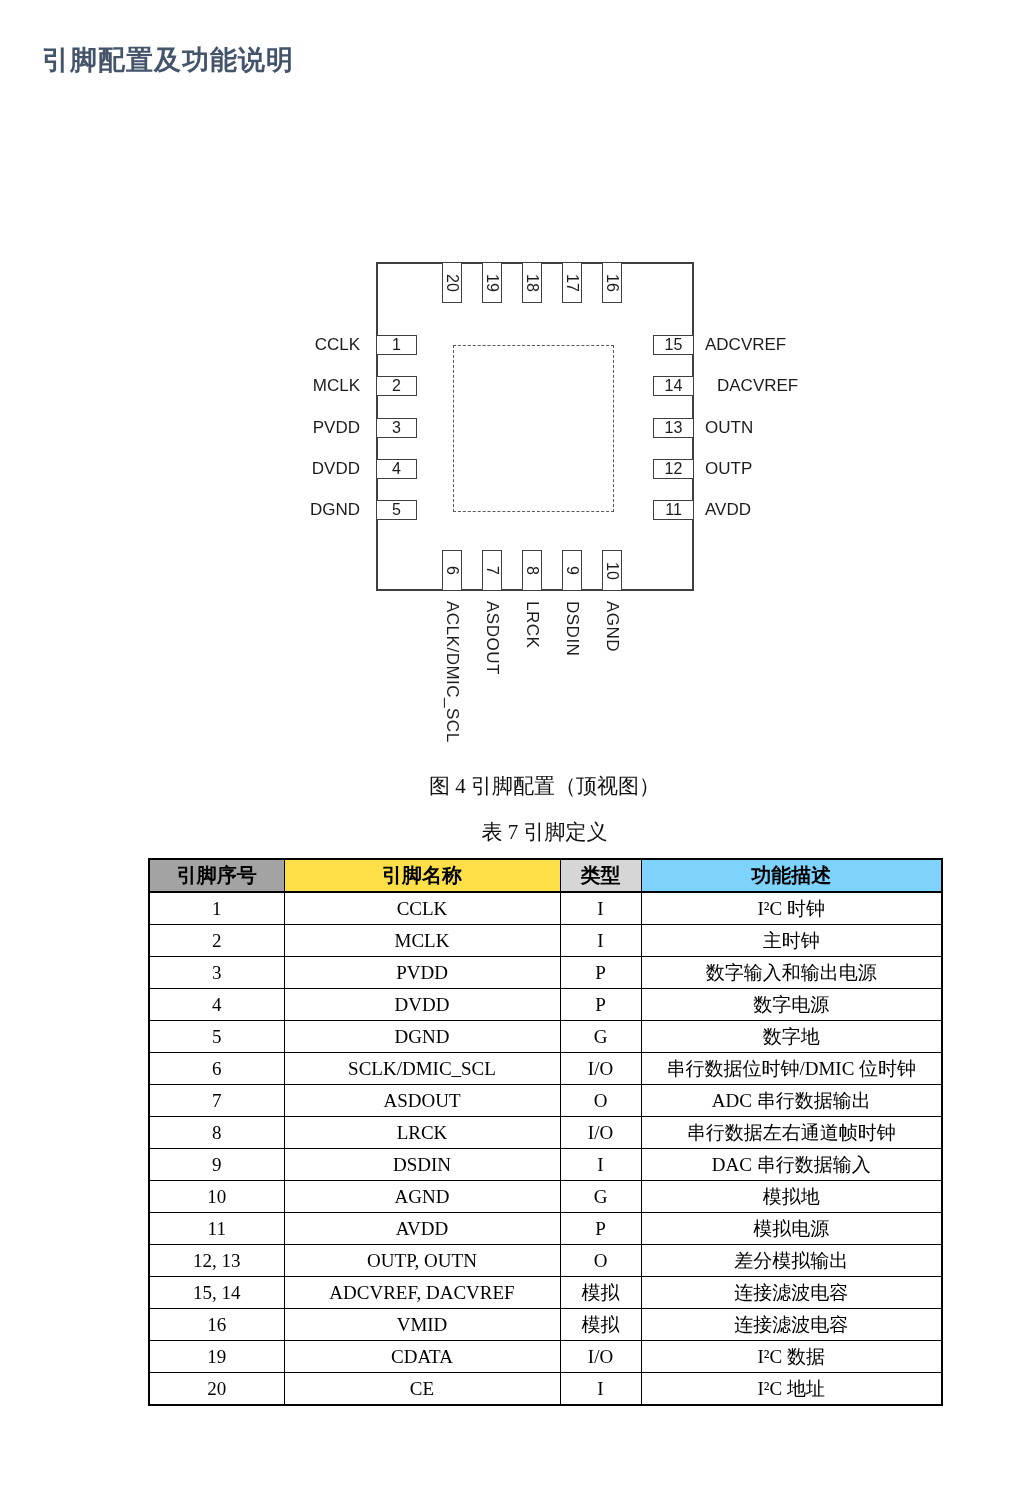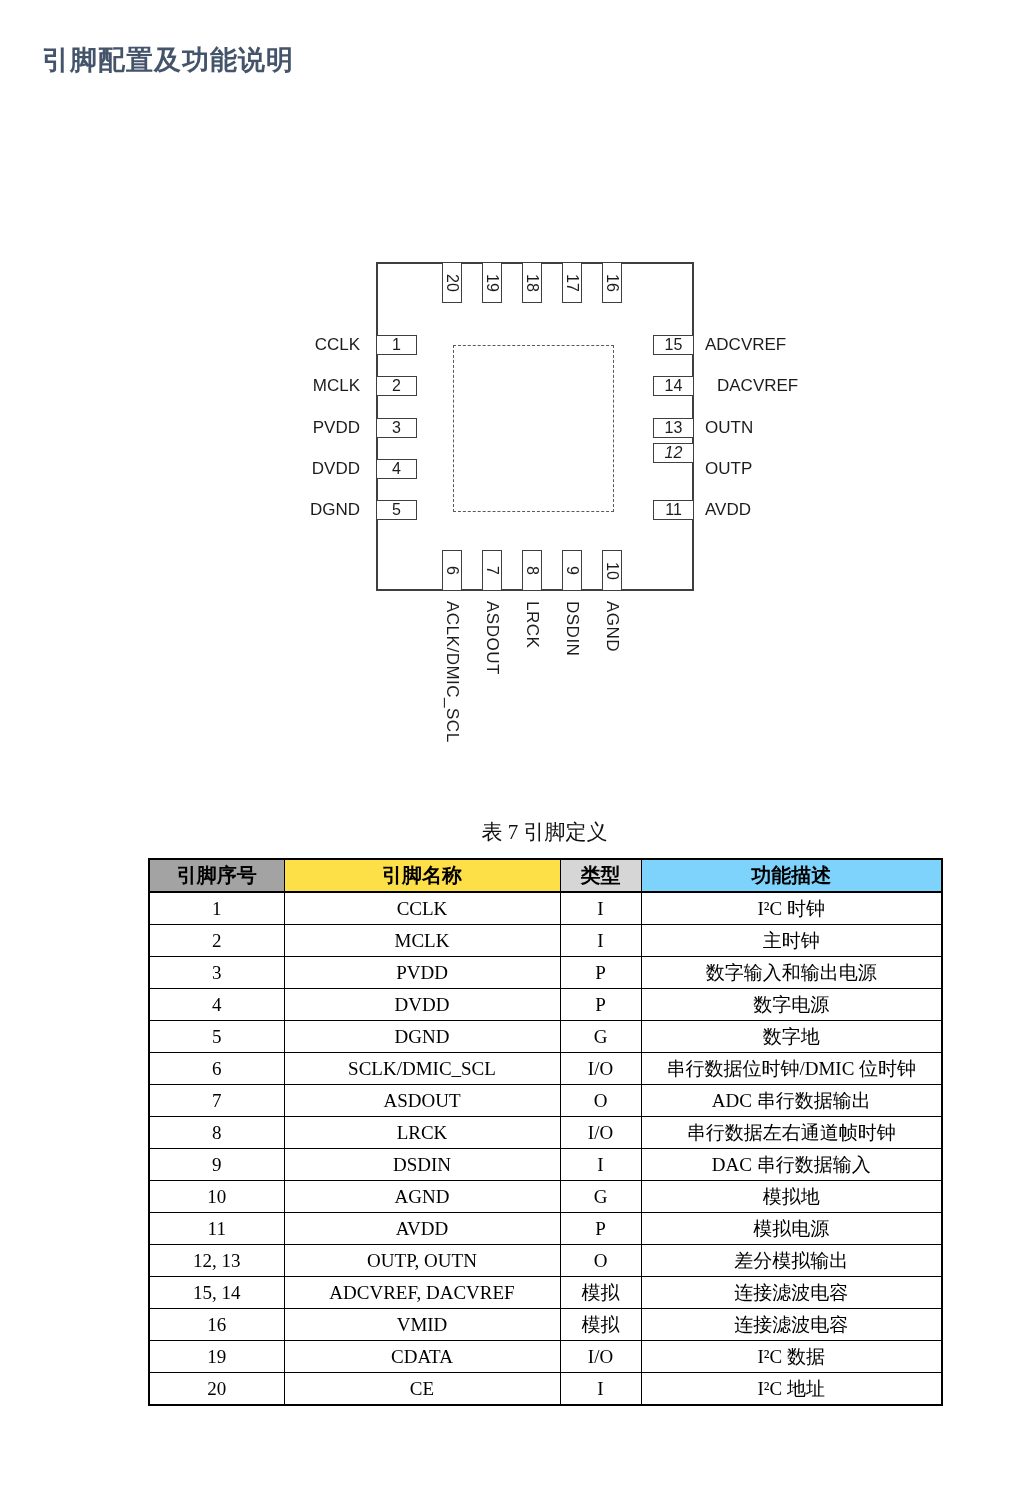--- a/index.html
+++ b/index.html
@@ -105,21 +105,21 @@
         </div>
         <div class="side-label right" style="left: 705px; top: 334px;">ADCVREF</div>
         <div class="pin-box h" style="left: 653px; top: 376px;">
           <span class="pin-num">14</span>
         </div>
         <div class="side-label right" style="left: 697px; top: 375px; margin-left: 20px;">DACVREF</div>
         <div class="pin-box h" style="left: 653px; top: 418px;">
           <span class="pin-num">13</span>
         </div>
         <div class="side-label right" style="left: 705px; top: 417px;">OUTN</div>
-        <div class="pin-box h" style="left: 653px; top: 443px; font-style: italic;">
+        <div class="pin-box h" style="left: 653px; top: 459px;">
           <span class="pin-num">12</span>
         </div>
         <div class="side-label right" style="left: 705px; top: 458px;">OUTP</div>
         <div class="pin-box h" style="left: 653px; top: 500px;">
           <span class="pin-num">11</span>
         </div>
         <div class="side-label right" style="left: 705px; top: 499px;">AVDD</div>
         <div class="pin-box v" style="left: 442px; top: 262px;">
           <span class="pin-num">20</span>
         </div>
@@ -151,20 +151,21 @@
           <span class="pin-num">9</span>
         </div>
         <div class="vert-label" style="left: 561px; top: 601px;">DSDIN</div>
         <div class="pin-box v" style="left: 602px; top: 550px;">
           <span class="pin-num">10</span>
         </div>
         <div class="vert-label" style="left: 601px; top: 601px;">AGND</div>
       </div>
   </div>
 
+  <div class="fig-caption">图 4 引脚配置（顶视图）</div>
   <div class="tbl-caption">表 7 引脚定义</div>
 
   <table class="pin-table">
     <colgroup>
       <col style="width:135px">
         <col style="width:276px">
         <col style="width:81px">
         <col style="width:301px">
     </colgroup>
     <thead>

